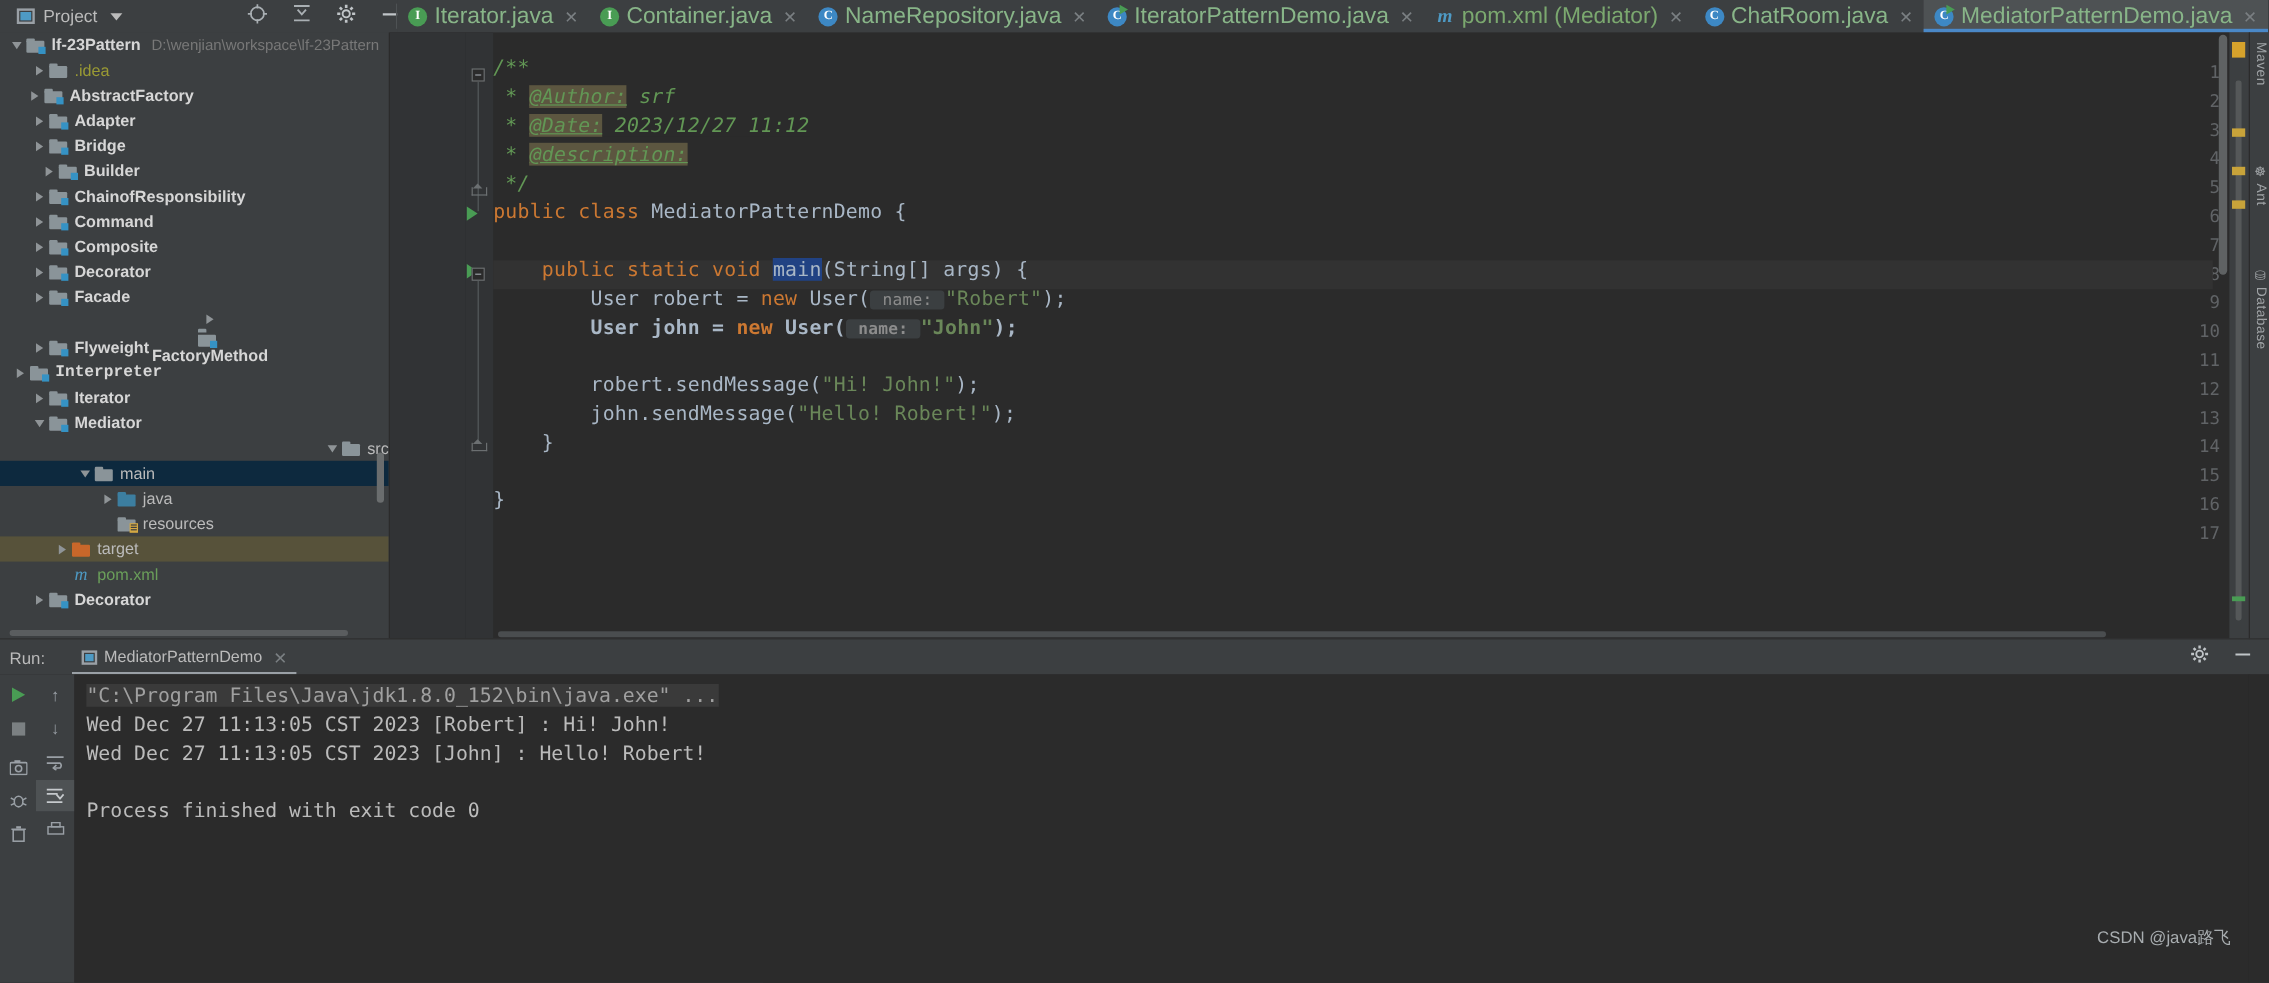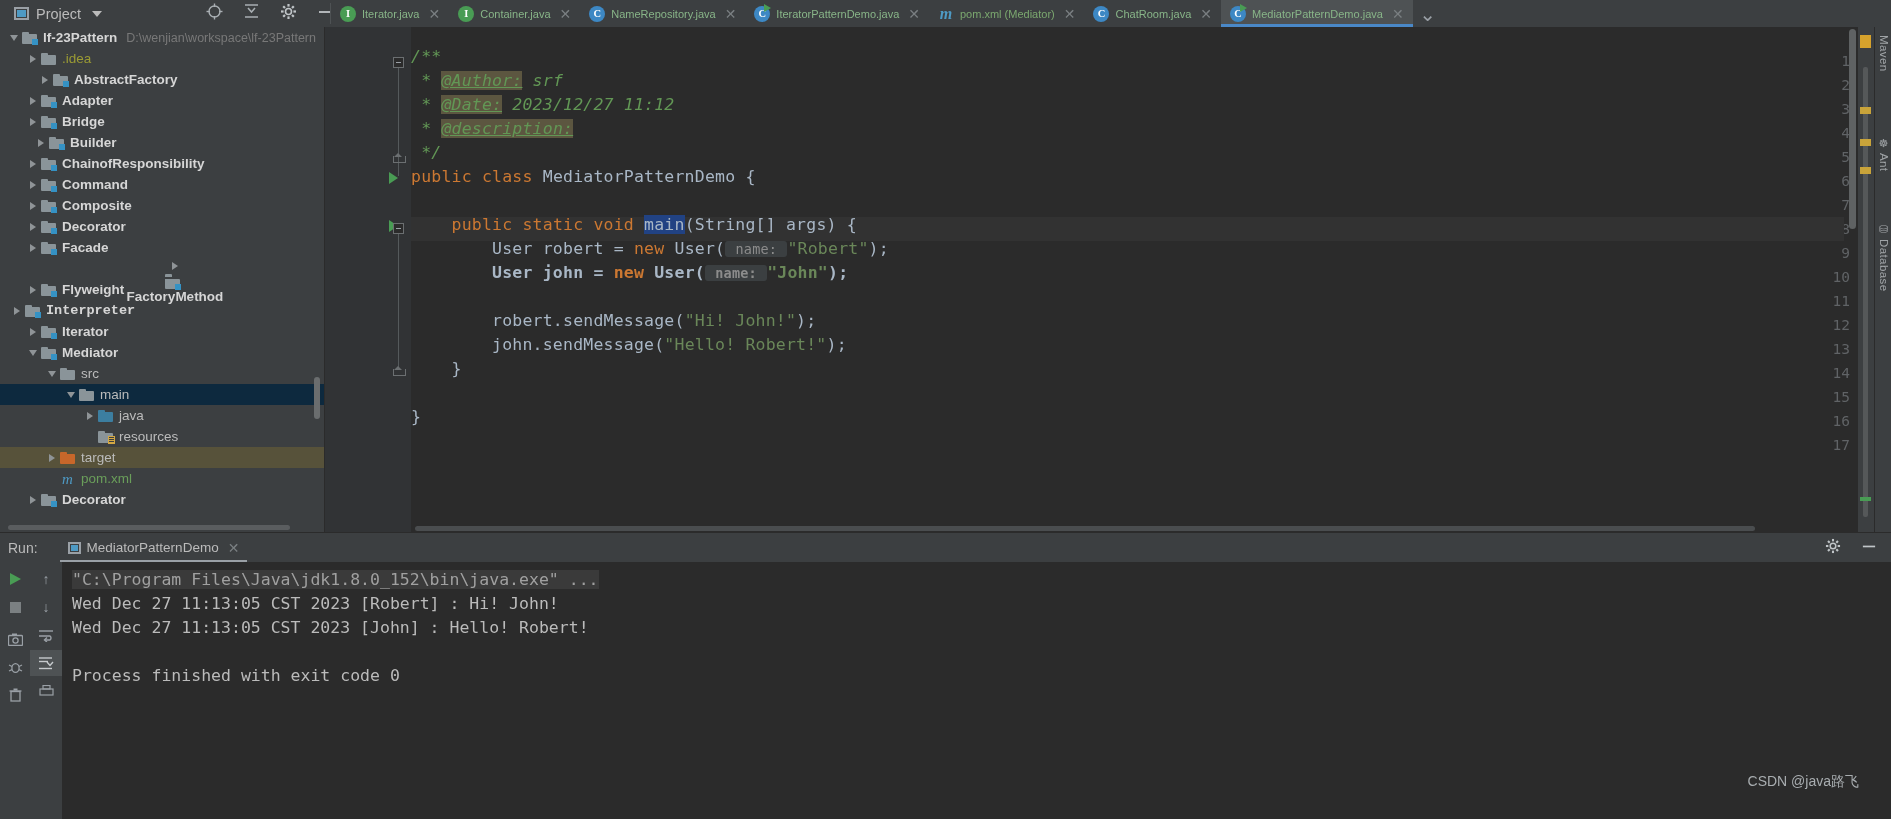--- a/index.html
+++ b/index.html
@@ -20,21 +20,21 @@
   .caret-dn { width: 0; height: 0; border-left: 5px solid transparent; border-right: 5px solid transparent; border-top: 6px solid #bbbbbb; margin-left: 4px; }
 
   .top-icons { position: absolute; left: 206px; top: 0; height: 27px; display: flex; align-items: center; gap: 20px; }
   .topdivider { position: absolute; left: 330px; top: 3px; width: 1px; height: 21px; background: #4e5254; }
 
   
   .tabstrip { position: absolute; left: 331px; top: 0; width: 1528px; height: 27px; background: #3c3f41; display: flex; align-items: stretch; }
   .tab { display: flex; align-items: center; gap: 6px; padding: 0 9px 0 9px; height: 27px; position: relative; white-space: nowrap; }
   .tab.active { background: #4e5254; }
   .tab.active::after { content: ""; position: absolute; left: 0; right: 0; bottom: 0; height: 3px; background: #4a88c7; }
-  .tab-name { font-size: 11px; color: #88b588; }
+  .tab-name { font-size: 19px; color: #88b588; }
   .tab-name.xml { color: #7ba86f; }
   .tab-x { color: #7a7f82; font-size: 14px; line-height: 1; margin-left: 3px; }
   .fic { width: 16px; height: 16px; border-radius: 50%; display: inline-flex; align-items: center; justify-content: center; font-size: 10.5px; font-weight: bold; color: #ffffff; font-family: "Liberation Serif", serif; flex: 0 0 auto; }
   .fic.i { background: #499c54; }
   .fic.c { background: #3d88c4; }
   .fic.run { background: #3d88c4; position: relative; }
   .fic.run::after { content: ""; position: absolute; right: -1px; top: -2px; width: 0; height: 0; border-left: 7px solid #499c54; border-top: 4px solid transparent; border-bottom: 4px solid transparent; }
   .fic.m { background: transparent; color: #4e9ac4; font-style: italic; font-size: 16px; font-family: "Liberation Serif", serif; }
   .tab-chev { display: flex; align-items: center; justify-content: center; width: 30px; color: #9aa0a6; font-size: 13px; }
 
@@ -236,21 +236,21 @@
         <div class="tree-row" style="padding-left: 25px;">
           <span class="arrow right">
             <i></i>
           </span>
           <span class="folder">
             <span class="tabtop"></span>
             <span class="body"></span>
           </span>
           <span class="tname idea">.idea</span>
         </div>
-        <div class="tree-row" style="padding-left: 37px;">
+        <div class="tree-row" style="padding-left: 21px;">
           <span class="arrow right">
             <i></i>
           </span>
           <span class="folder mod">
             <span class="tabtop"></span>
             <span class="body"></span>
             <span class="badge"></span>
           </span>
           <span class="tname bold">AbstractFactory</span>
         </div>
@@ -390,21 +390,21 @@
           <span class="arrow down">
             <i></i>
           </span>
           <span class="folder mod">
             <span class="tabtop"></span>
             <span class="body"></span>
             <span class="badge"></span>
           </span>
           <span class="tname bold">Mediator</span>
         </div>
-        <div class="tree-row" style="padding-left: 44px;">
+        <div class="tree-row" style="padding-left: 44px; justify-content: flex-end;">
           <span class="arrow down">
             <i></i>
           </span>
           <span class="folder">
             <span class="tabtop"></span>
             <span class="body"></span>
           </span>
           <span class="tname plain">src</span>
         </div>
         <div class="tree-row sel" style="padding-left: 63px;">

